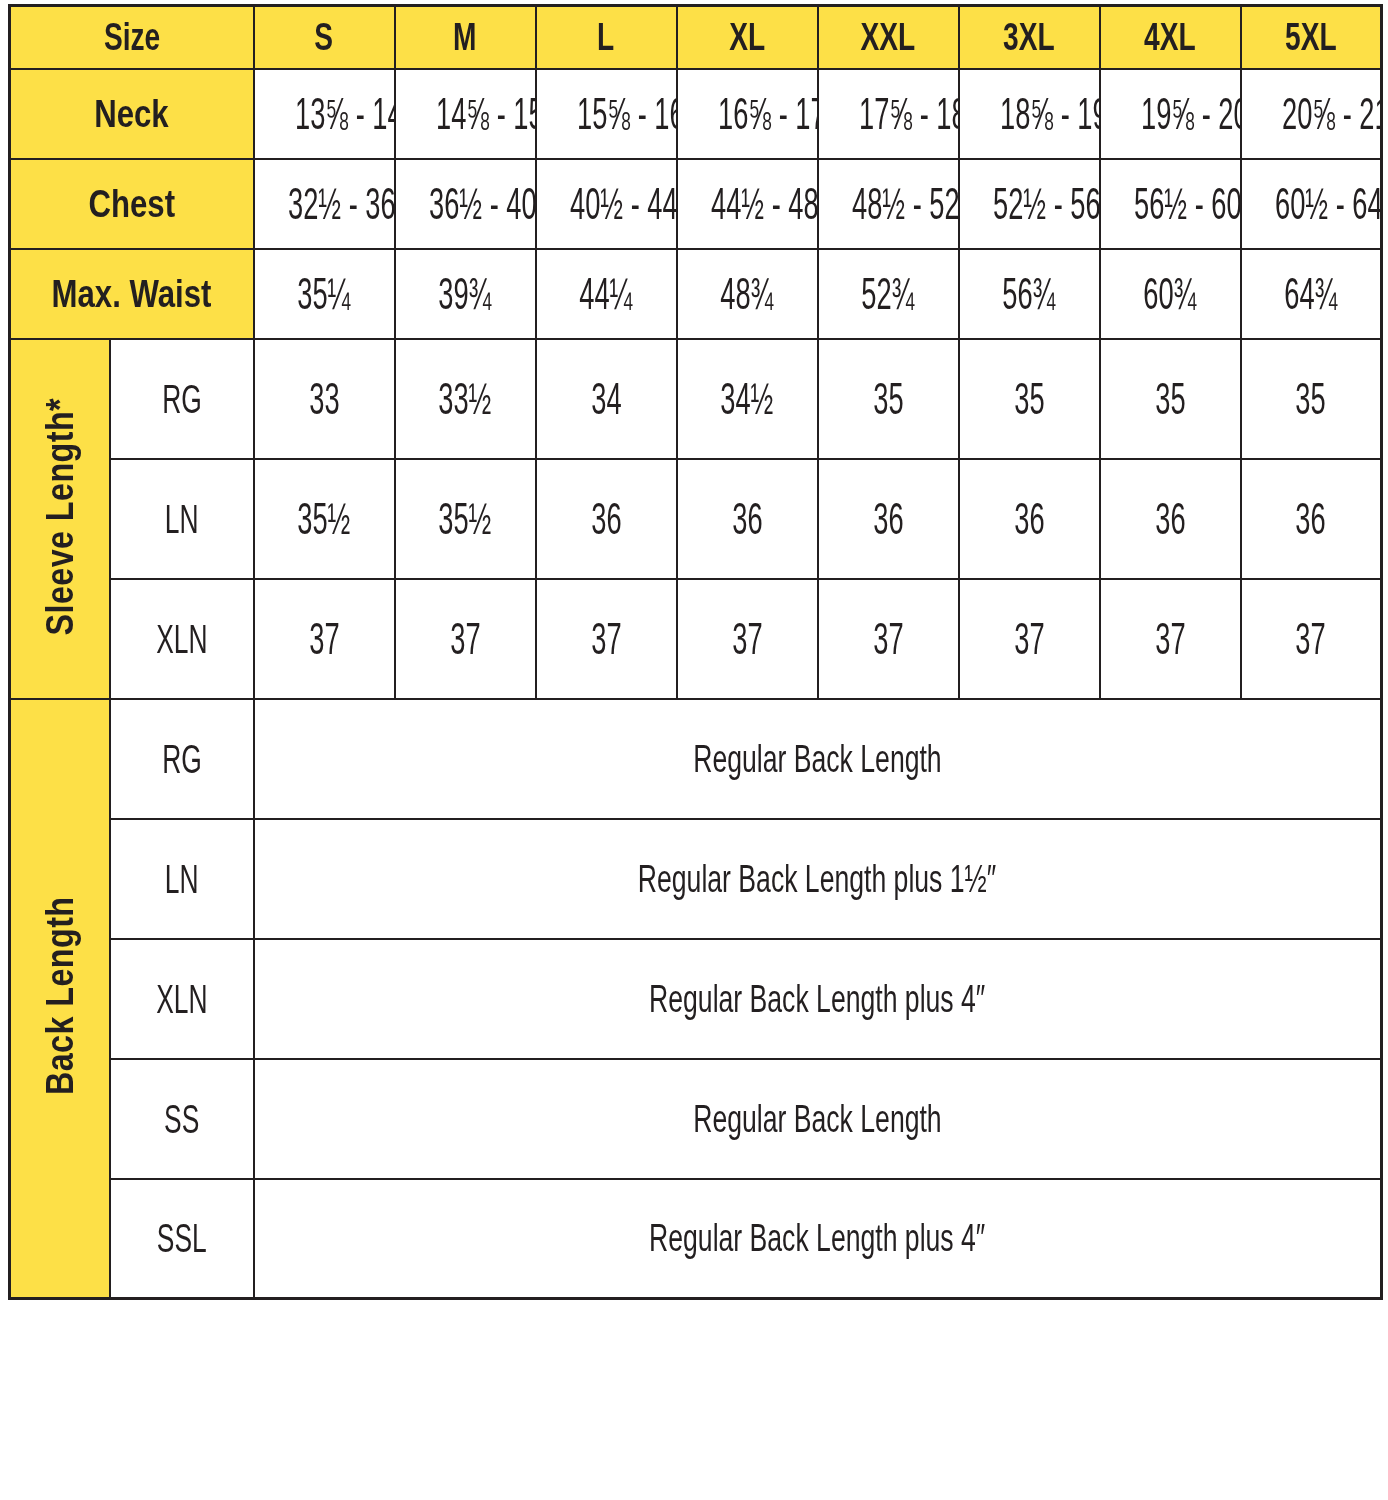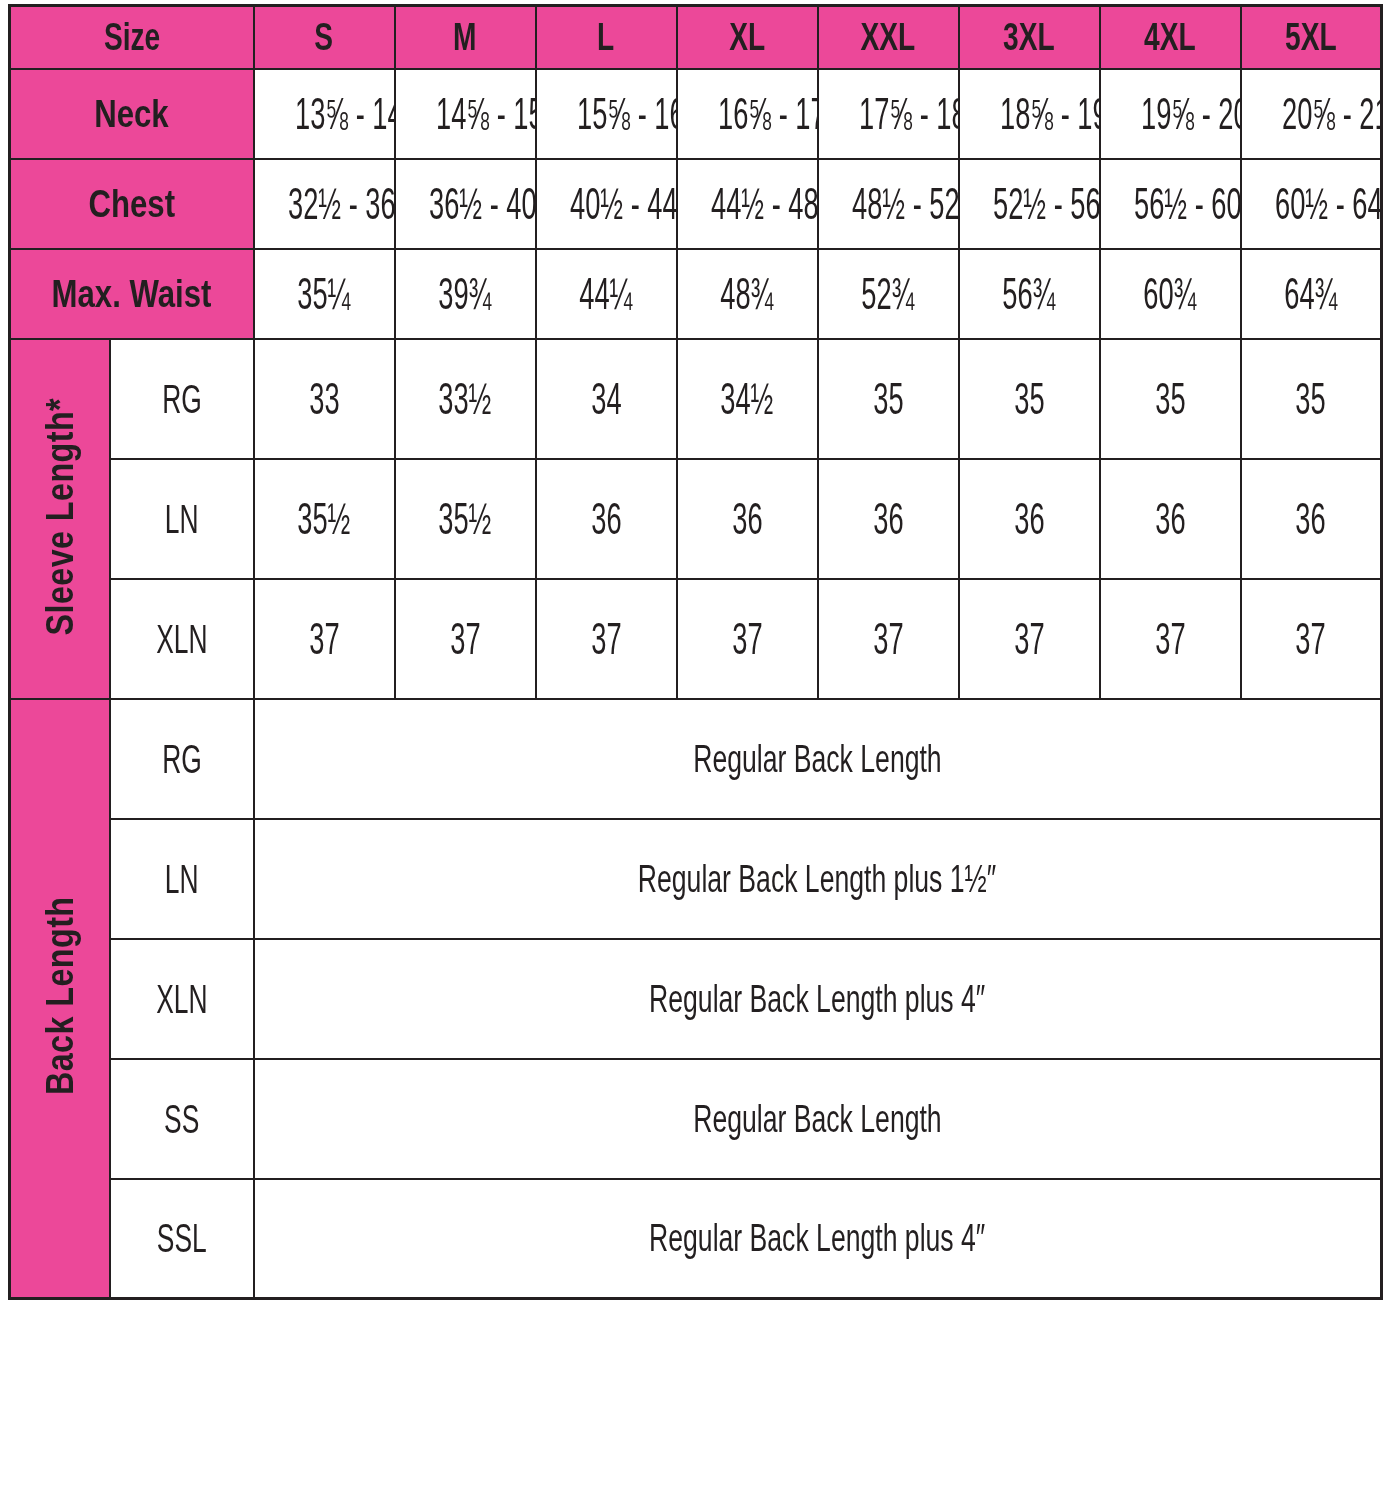--- a/index.html
+++ b/index.html
@@ -39,21 +39,21 @@
     width: 1372px;
     border: 3px solid #231f20;
   }
   table.fit th, table.fit td {
     border: 2px solid #231f20;
     padding: 0;
     text-align: center;
     vertical-align: middle;
     overflow: hidden;
   }
-  .gray { background: #ec4899; }
+  .gray { background: #fde047; }
   tr.r-hdr   { height: 63px; }
   tr.r-big   { height: 90px; }
   tr.r-sub   { height: 120px; }
 
   .t-hdr {
     display: inline-block;
     font-size: 38px;
     font-weight: 700;
     line-height: 1;
     transform: scaleX(0.74);

